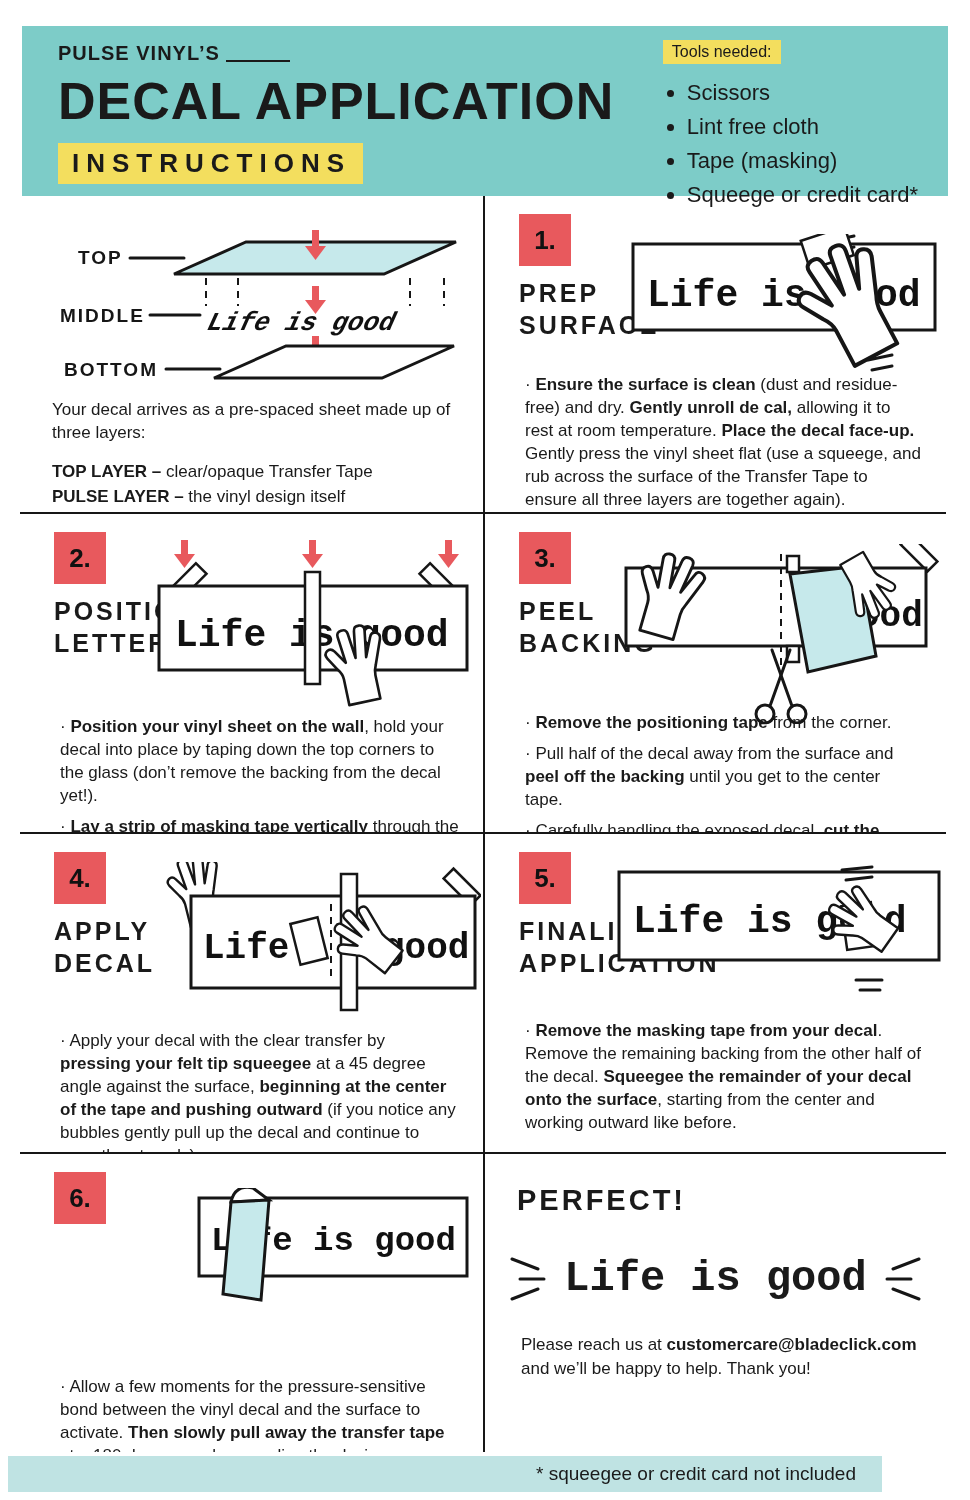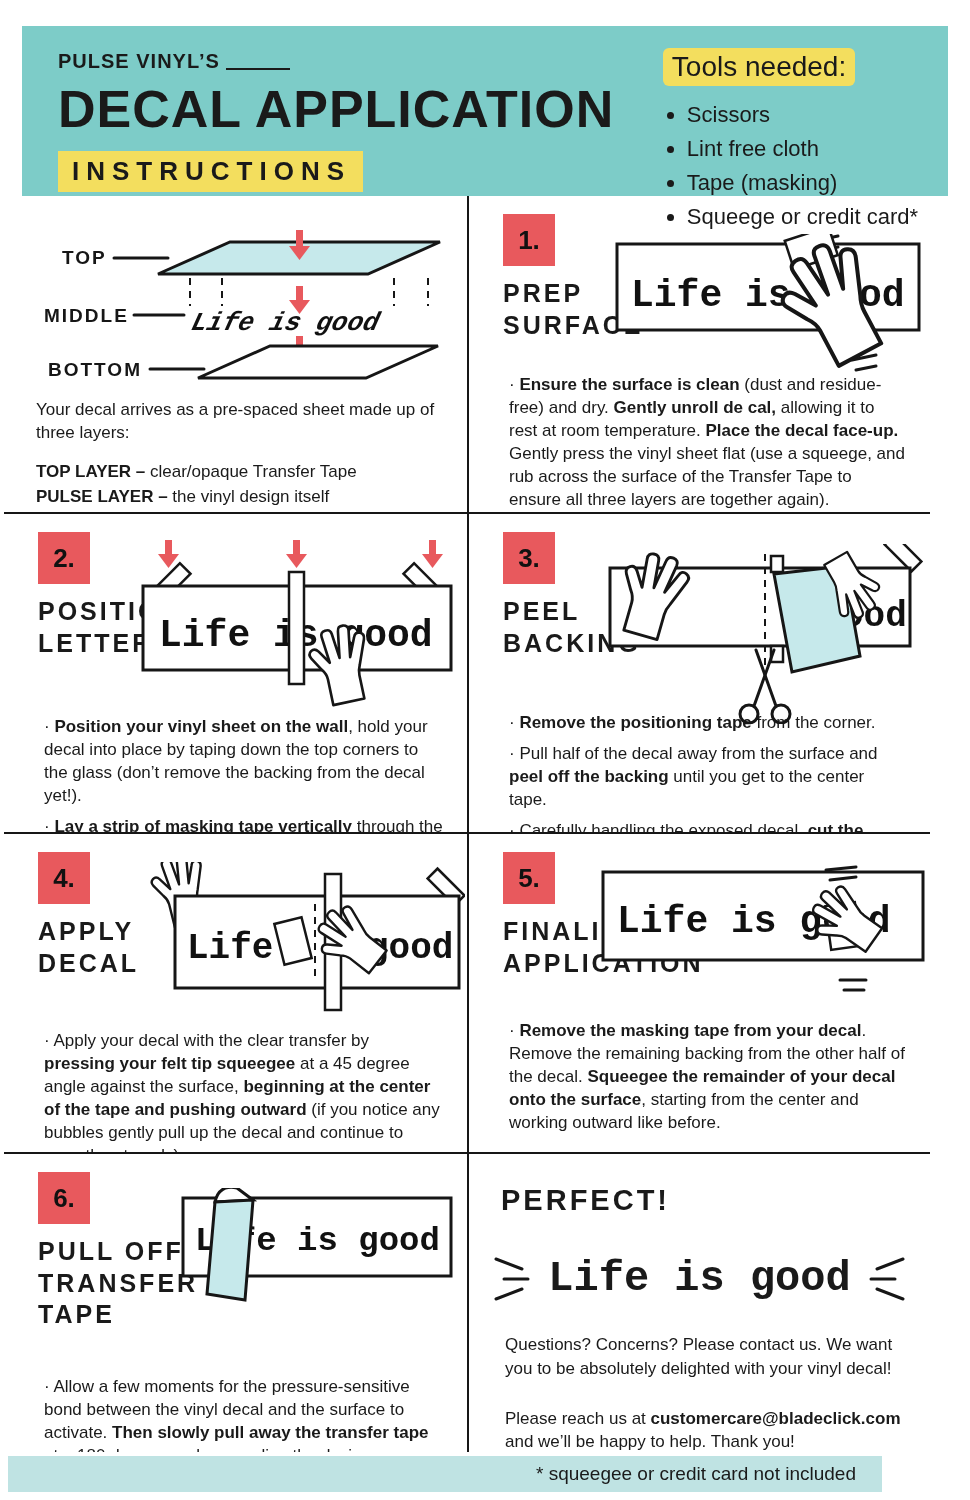--- a/index.html
+++ b/index.html
@@ -6,33 +6,33 @@
     --teal:#7DCCC8; --light-teal:#BFE3E3; --decal-teal:#C6E9EB;
     --yellow:#F3DE5E; --red:#E8595D; --ink:#1A1A1A;
   }
   *{box-sizing:border-box;margin:0;padding:0;}
   html,body{background:#fff;}
   body{font-family:"Liberation Sans",sans-serif;color:var(--ink);}
   #page{position:relative;width:970px;height:1500px;background:#fff;overflow:hidden;}
 
   
   .header{position:absolute;left:22px;top:26px;width:926px;height:170px;background:var(--teal);
-          display:flex;justify-content:space-between;padding:20px 24px 0 36px;}
+          display:flex;justify-content:space-between;padding:12px 24px 0 36px;}
   .brand-row{display:flex;align-items:flex-end;gap:6px;margin-top:4px;}
   .brand{font-size:20px;font-weight:bold;letter-spacing:1px;}
   .brand-underline{width:64px;border-bottom:2px solid var(--ink);margin-bottom:3px;}
   .main-title{font-size:52px;font-weight:bold;letter-spacing:1px;margin-top:6px;white-space:nowrap;}
   .subtitle{display:inline-block;background:var(--yellow);font-size:26px;font-weight:bold;
             letter-spacing:7px;padding:5px 12px 5px 14px;margin-top:12px;}
   .tools{margin-top:2px;padding-right:6px;}
-  .tools-label{display:inline-block;background:var(--yellow);font-size:28px;padding:3px 9px;border-radius:6px;}
+  .tools-label{display:inline-block;background:var(--yellow);font-size:16px;padding:3px 9px;}
   .tools ul{margin:12px 0 0 24px;font-size:22px;line-height:1.55;}
 
   
-  .main{position:absolute;left:4px;top:196px;width:926px;height:1256px;
+  .main{position:absolute;left:20px;top:196px;width:926px;height:1256px;
         display:grid;grid-template-columns:1fr 1fr;grid-template-rows:318px 320px 320px 298px;}
   .cell{position:relative;overflow:hidden;}
   .cell.right{border-left:2px solid #161616;}
   .cell.hline{border-bottom:2px solid #161616;}
 
   
   .badge{width:52px;height:52px;background:var(--red);color:#111;display:flex;align-items:center;
          justify-content:center;font-size:26px;font-weight:bold;margin:18px 0 0 34px;}
   .step-title{margin:12px 0 0 34px;font-size:25px;font-weight:bold;letter-spacing:3px;line-height:1.26;}
   .step-head{position:relative;}
@@ -271,25 +271,20 @@
         </svg>
       </div>
       <div class="step-body">
         <p><span>· </span><b>Remove the masking tape from your decal</b><span>. Remove the remaining backing from the other half of the decal. </span><b>Squeegee the remainder of your decal onto the surface</b><span>, starting from the center and working outward like before.</span></p>
       </div>
     </section>
 
     <section class="cell">
       <div class="step-head" style="height:196px;">
         <div class="badge">6.</div>
-        <div class="step-title">
-            <div>PULL OFF</div>
-            <div>TRANSFER</div>
-            <div>TAPE</div>
-          </div>
         <svg class="illus" style="top:16px;right:14px;" width="300" height="132" viewBox="0 0 300 132">
           <rect class="box" x="30" y="10" width="268" height="78"></rect>
           <text class="slab" x="42" y="62" font-size="34">Life is good</text>
           <path class="box" d="M62,14 Q66,-4 84,0 L100,12 Z"></path>
           <polygon class="teal" points="62,14 100,12 92,112 54,106"></polygon>
         </svg>
       </div>
       <div class="step-body">
         <p><span>· Allow a few moments for the pressure-sensitive bond between the vinyl decal and the surface to activate. </span><b>Then slowly pull away the transfer tape</b><span> at a 180 degree angle, revealing the design.</span></p>
       </div>
@@ -299,21 +294,20 @@
       <div class="perfect-title">PERFECT!</div>
       <div class="logo-row">
         <svg width="42" height="56" viewBox="0 0 42 56">
           <path class="ln" stroke-width="4" d="M6,8 L32,18 M14,28 L38,28 M6,48 L32,38"></path>
         </svg>
         <span class="logo-text">Life is good</span>
         <svg width="42" height="56" viewBox="0 0 42 56">
           <path class="ln" stroke-width="4" d="M36,8 L10,18 M28,28 L4,28 M36,48 L10,38"></path>
         </svg>
       </div>
-      <p class="perfect-p">Questions? Concerns? Please contact us. We want you to be absolutely delighted with your vinyl decal!</p>
       <p class="perfect-p"><span>Please reach us at </span><b>customercare@bladeclick.com</b><span> and we’ll be happy to help. Thank you!</span></p>
     </section>
 
   </div>
 
   <div class="footer">
     <span>* squeegee or credit card not included</span>
   </div>
 
 </div>

